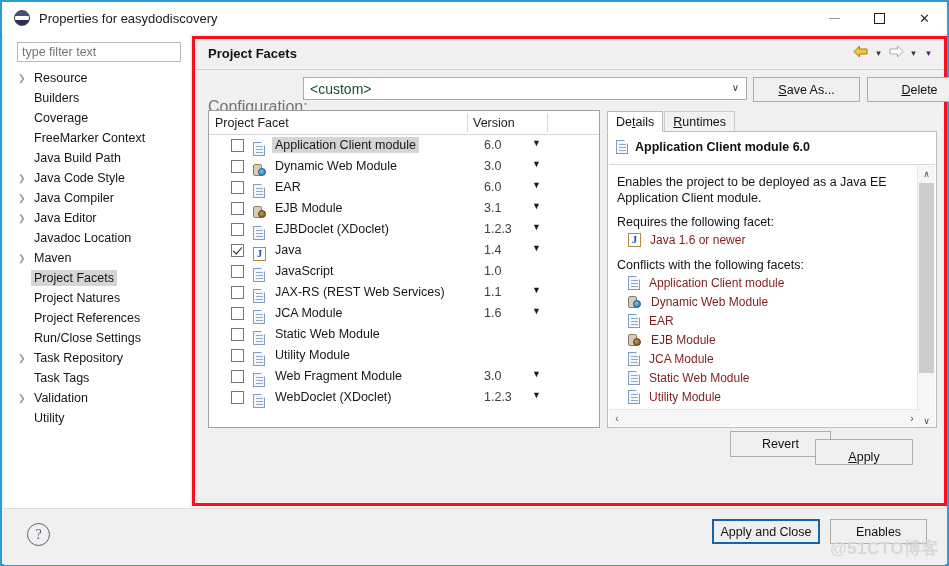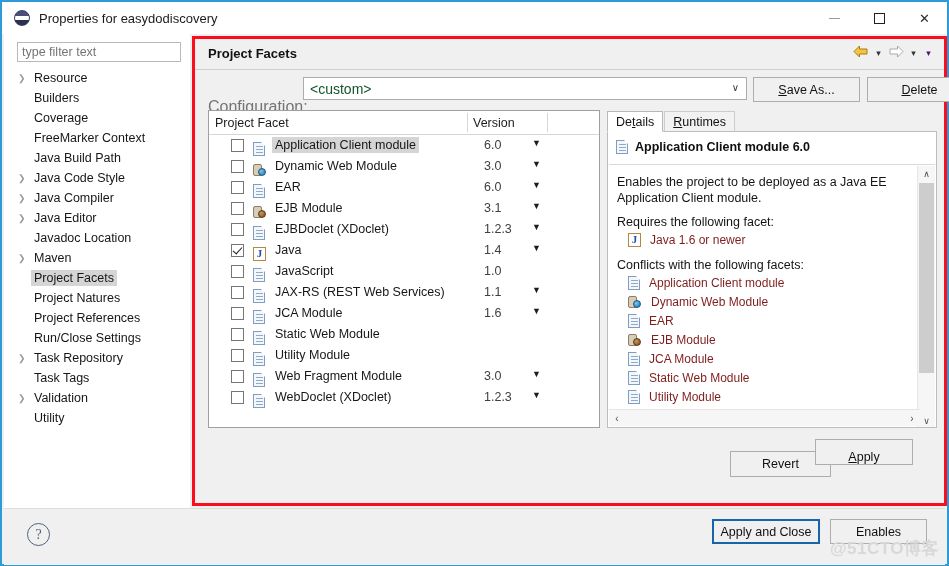--- a/index.html
+++ b/index.html
@@ -480,21 +480,21 @@
     justify-content: space-between;
     align-items: center;
   }
   .sb-harrow {
     width: 16px; height: 16px;
     display: flex; align-items: center; justify-content: center;
     font-size: 10px; color: #4d4d4d;
   }
 
   
-  #btn-revert { position: absolute; left: 535px; top: 412px; width: 101px; height: 26px; }
+  #btn-revert { position: absolute; left: 535px; top: 392px; width: 101px; height: 26px; }
   #btn-apply  { position: absolute; left: 620px; top: 400px; width: 98px; height: 26px; align-items: flex-end; }
 
   
   #footer {
     position: absolute;
     left: 2px; right: 2px; top: 506px;
     height: 56px;
     background: #f0f0f0;
     border-top: 1px solid #dcdcdc;
   }

